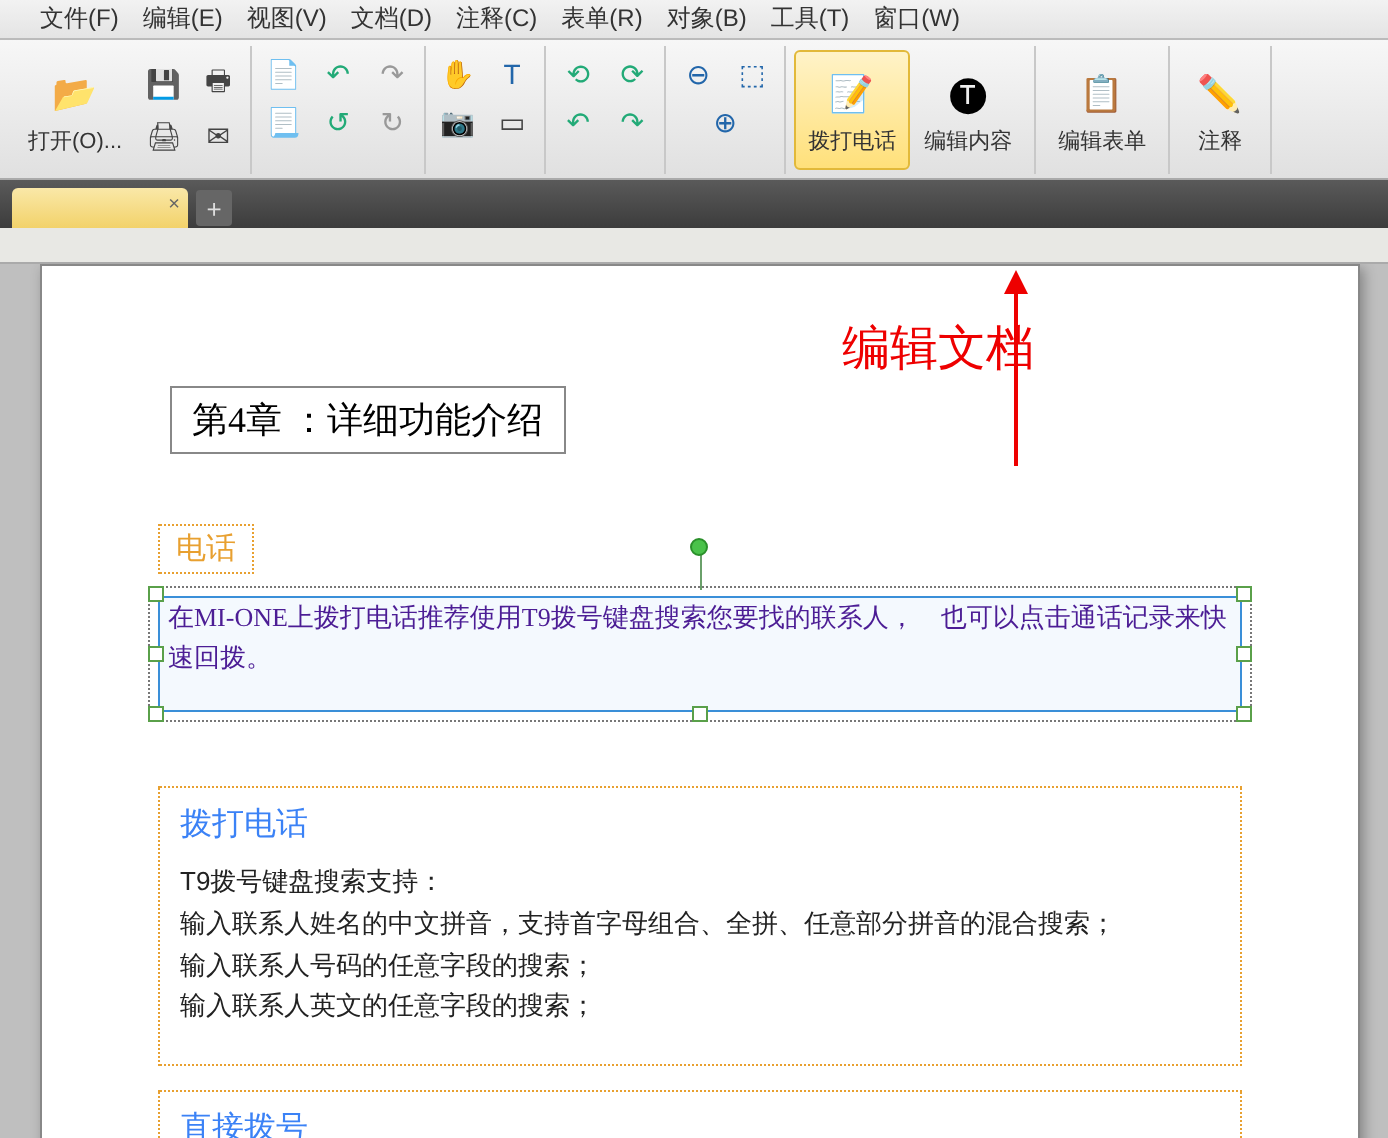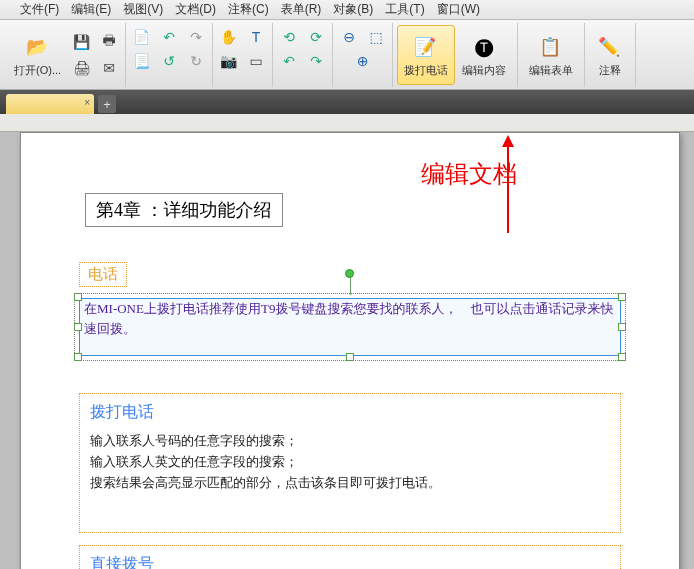--- a/index.html
+++ b/index.html
@@ -166,23 +166,24 @@
       <div class="hnd bl"></div>
       <div class="hnd br"></div>
       <div class="hnd ml"></div>
       <div class="hnd mr"></div>
       <div class="hnd mb"></div>
       <div class="t2">在MI-ONE上拨打电话推荐使用T9拨号键盘搜索您要找的联系人，　也可以点击通话记录来快速回拨。</div>
     </div>
 
     <div class="infobox b1">
       <div class="ibtitle">拨打电话</div>
+      <div class="ibline">T9拨号键盘搜索支持：</div>
+      <div class="ibline">输入联系人姓名的中文拼音，支持首字母组合、全拼、任意部分拼音的混合搜索；</div>
       <div class="ibline">输入联系人号码的任意字段的搜索；</div>
       <div class="ibline">输入联系人英文的任意字段的搜索；</div>
-      <div class="ibline">搜索结果会高亮显示匹配的部分，点击该条目即可拨打电话。</div>
     </div>
 
     <div class="infobox b2">
       <div class="ibtitle" style="margin-bottom:2px">直接拨号</div>
 
     </div>
 
     <div class="annot">编辑文档</div>
     <svg class="arrow" width="40" height="110">
       <defs>

